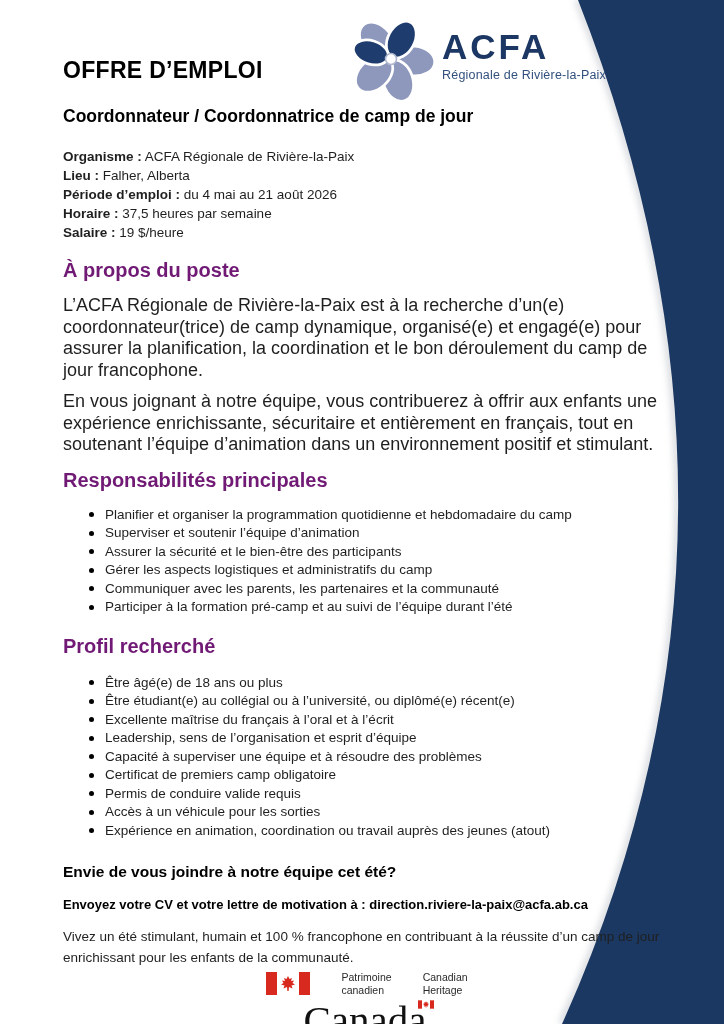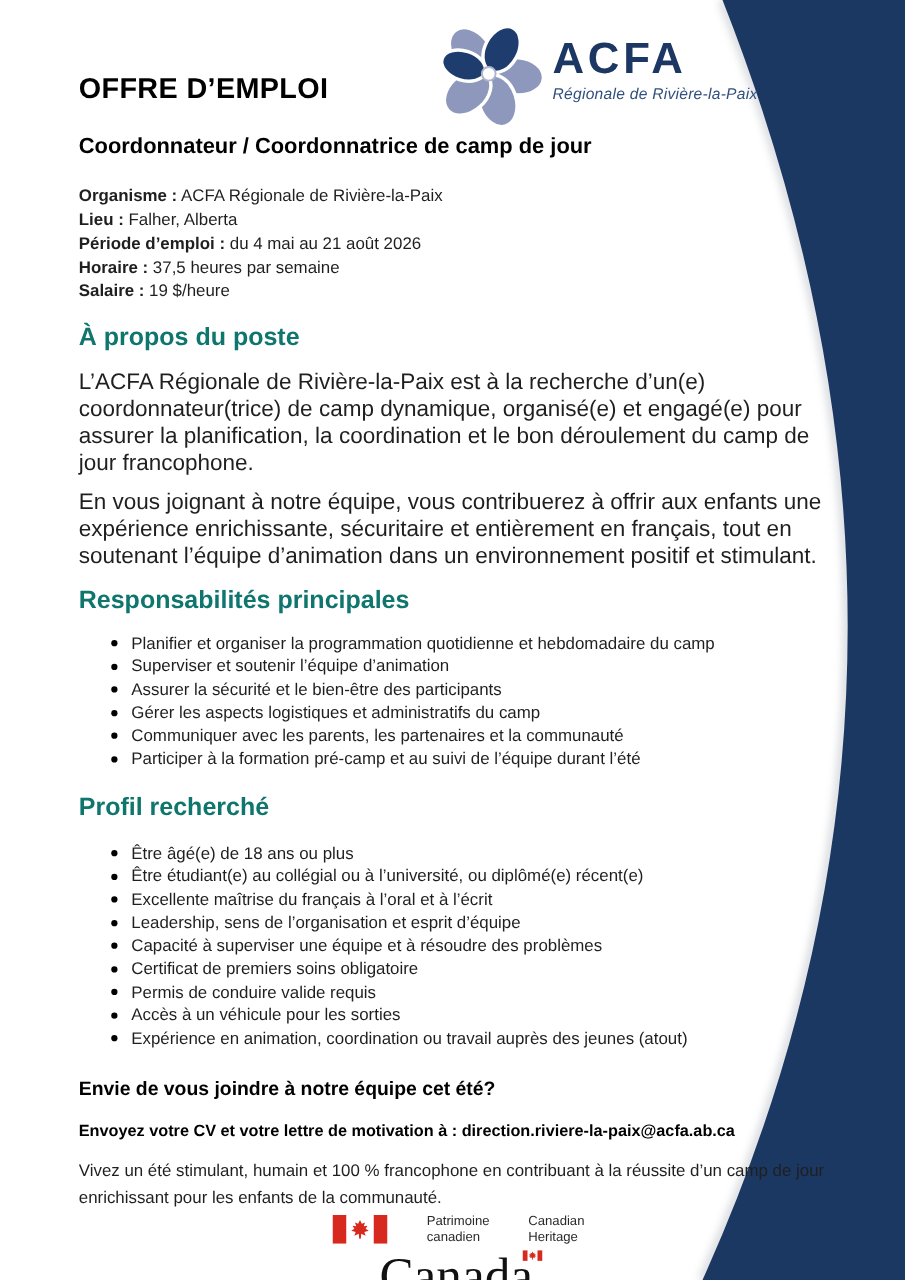--- a/index.html
+++ b/index.html
@@ -16,28 +16,28 @@
   .curve { position: absolute; top: 0; left: 0; width: 724px; height: 1024px; pointer-events: none; }
 
   .content { position: relative; margin-left: 63px; width: 608px; }
 
   .doc-title { margin-top: 57px; font-size: 23px; line-height: 26px; font-weight: bold; color: #000; letter-spacing: 0.3px; }
 
   .logo { position: absolute; top: 12px; left: 344px; display: flex; align-items: flex-start; }
   .logo-flower { width: 94px; height: 94px; flex: 0 0 auto; }
   .logo-textblock { margin-left: 4px; margin-top: 17px; }
   .logo-acronym { font-size: 35px; line-height: 36px; font-weight: bold; color: #1c3763; letter-spacing: 3px; }
-  .logo-tagline { font-size: 12.5px; color: #31507e; margin-top: 3px; letter-spacing: 0.2px; white-space: nowrap; font-style: italic; }
+  .logo-tagline { font-size: 12.5px; color: #31507e; margin-top: 3px; letter-spacing: 0.2px; white-space: nowrap; }
 
   .subtitle { margin-top: 23px; font-size: 17.5px; line-height: 21px; font-weight: bold; color: #000; }
 
   .details { margin-top: 20px; font-size: 13.5px; line-height: 19px; }
   .detail-label { font-weight: bold; }
 
-  .section-heading { font-size: 20px; line-height: 24px; font-weight: bold; color: #0f766e; }
+  .section-heading { font-size: 20px; line-height: 24px; font-weight: bold; color: #701a75; }
   .h-about { margin-top: 16px; }
   .h-resp { margin-top: 12px; }
   .h-profile { margin-top: 17px; }
 
   .body-par { font-size: 18px; line-height: 21.5px; }
   .p-about1 { margin-top: 13px; }
   .p-about2 { margin-top: 10px; }
 
   ul.bullets { margin-top: 14px; margin-left: 25px; list-style: none; }
   ul.bullets.b-profile { margin-top: 16px; }
@@ -151,21 +151,21 @@
       <li>Participer à la formation pré-camp et au suivi de l’équipe durant l’été</li>
     </ul>
 
     <h2 class="section-heading h-profile">Profil recherché</h2>
     <ul class="bullets b-profile">
       <li>Être âgé(e) de 18 ans ou plus</li>
       <li>Être étudiant(e) au collégial ou à l’université, ou diplômé(e) récent(e)</li>
       <li>Excellente maîtrise du français à l’oral et à l’écrit</li>
       <li>Leadership, sens de l’organisation et esprit d’équipe</li>
       <li>Capacité à superviser une équipe et à résoudre des problèmes</li>
-      <li>Certificat de premiers soins obligatoire</li>
+      <li>Certificat de premiers camp obligatoire</li>
       <li>Permis de conduire valide requis</li>
       <li>Accès à un véhicule pour les sorties</li>
       <li>Expérience en animation, coordination ou travail auprès des jeunes (atout)</li>
     </ul>
 
     <h3 class="cta-heading">Envie de vous joindre à notre équipe cet été?</h3>
 
     <p class="apply-line">
       <span>Envoyez votre CV et votre lettre de motivation à :</span>
       <span>direction.riviere-la-paix@acfa.ab.ca</span>

